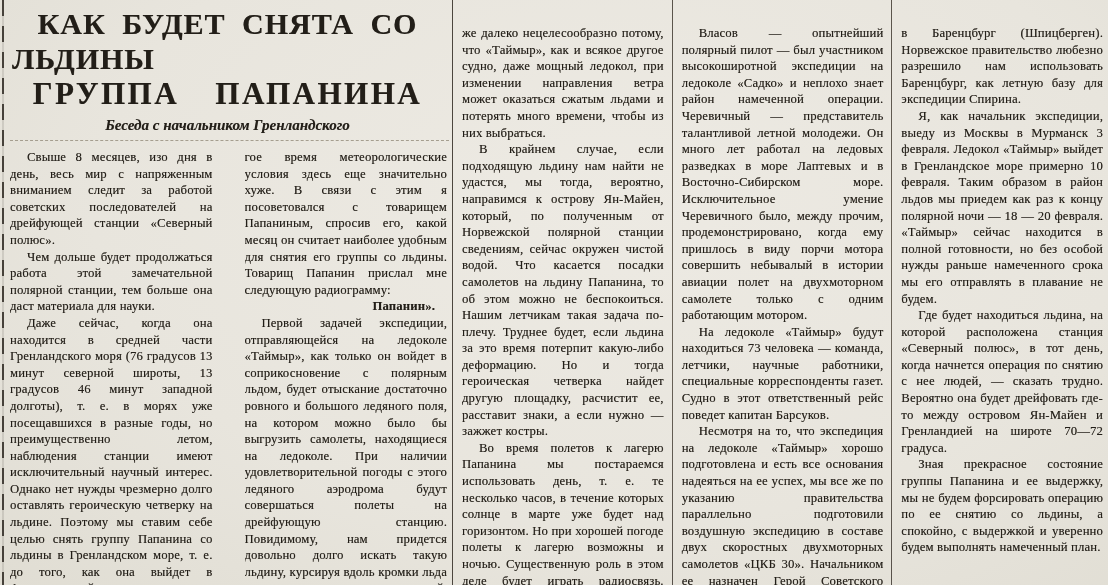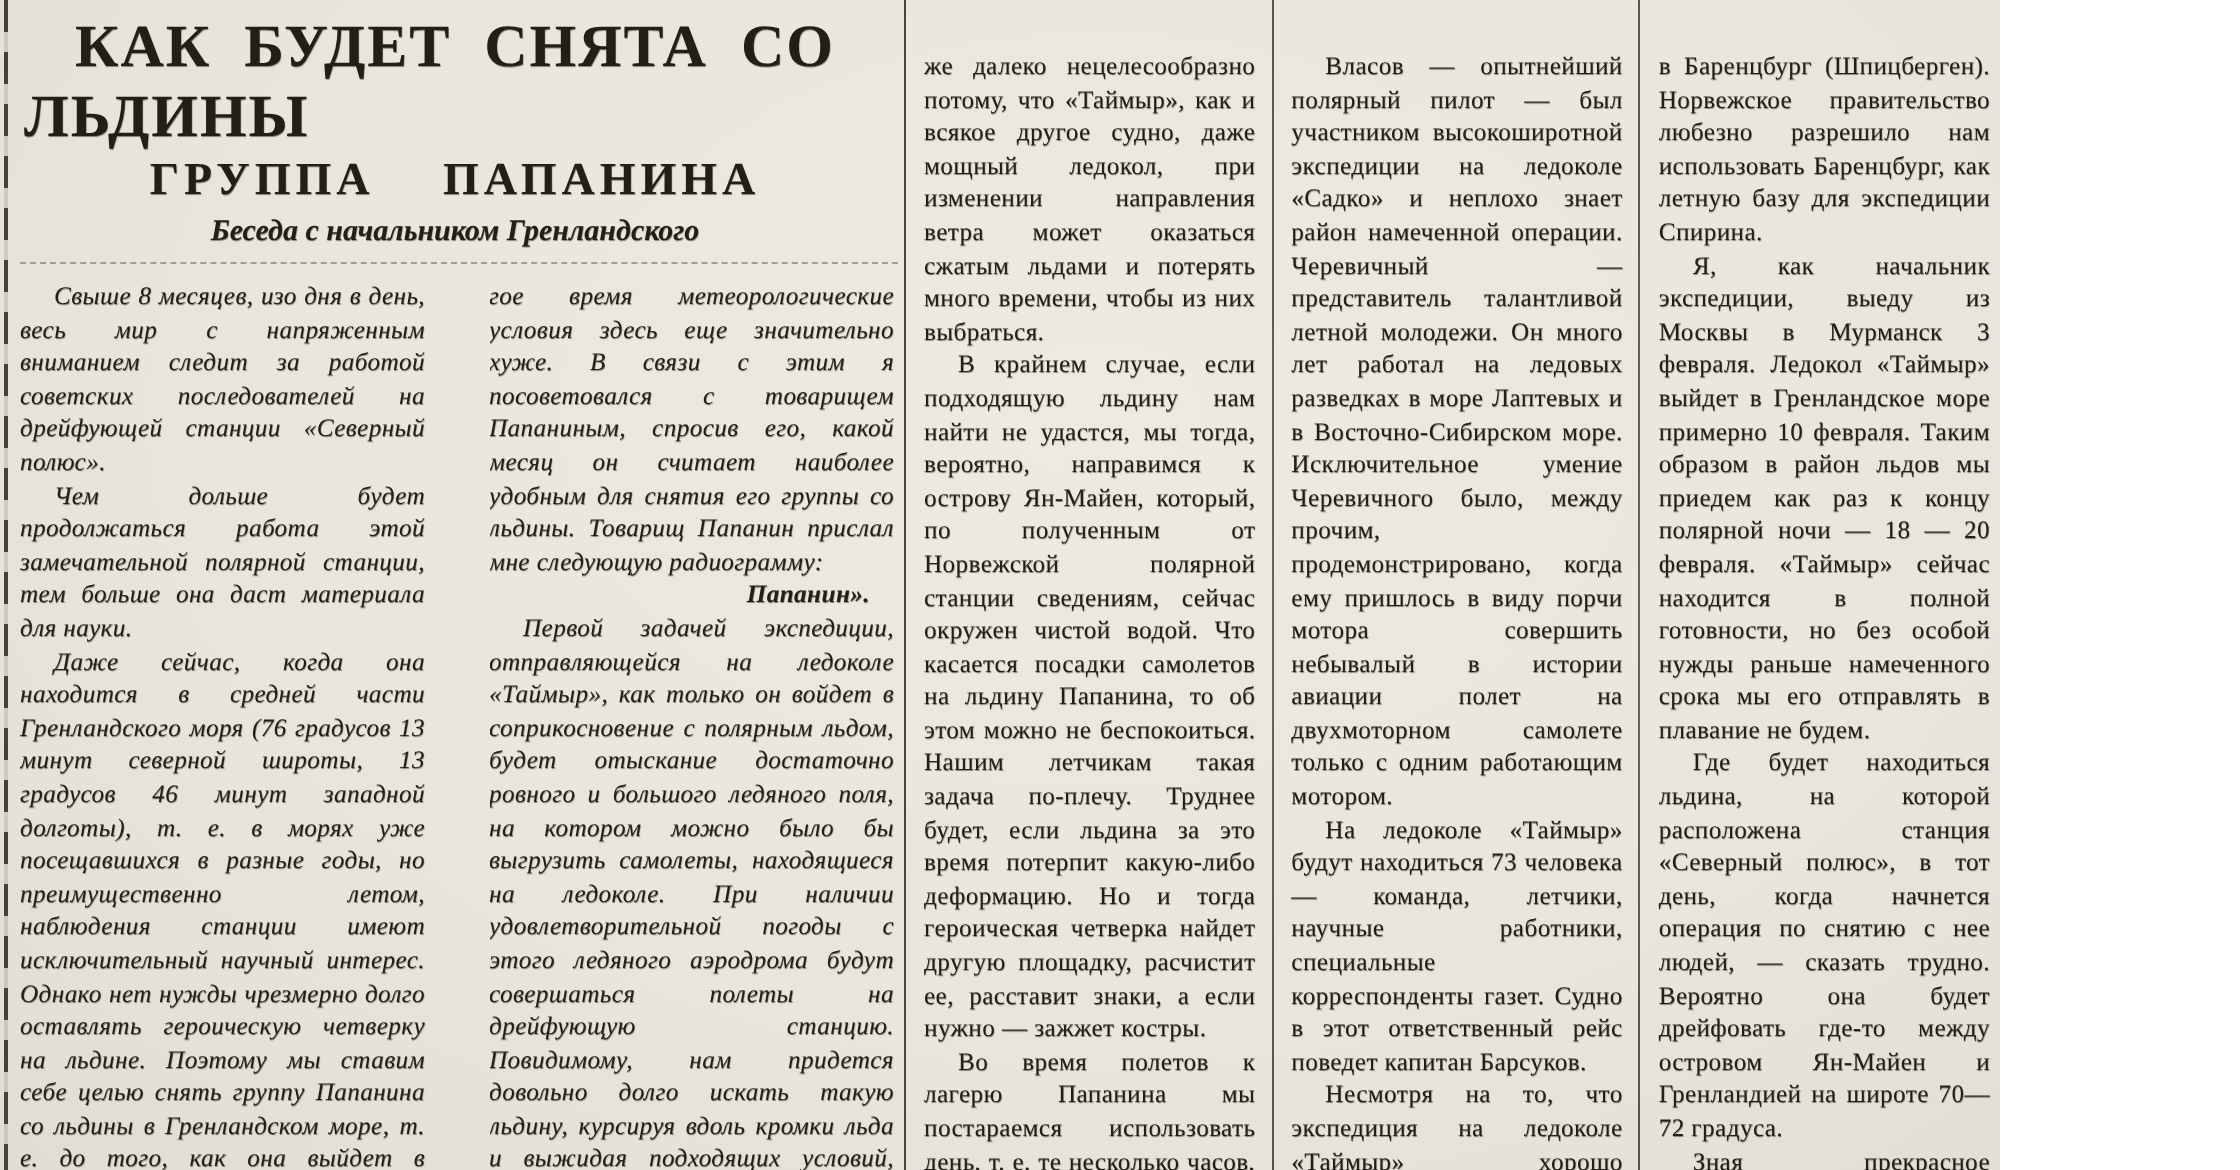--- a/index.html
+++ b/index.html
@@ -1,40 +1,40 @@
 <!DOCTYPE html>
 <html lang="ru"><head>
 <meta charset="utf-8">
 <style>
   html,body{margin:0;padding:0;}
   body{width:1120px;height:585px;overflow:hidden;}
   .page{
-    position:relative;width:1000px;height:585px;box-sizing:border-box;
+    position:relative;width:1108px;height:585px;box-sizing:border-box;
     background:radial-gradient(ellipse at 55% 35%, #edeae3 0%, #e8e5dd 60%, #e0ddd3 100%);
     font-family:"Liberation Serif","DejaVu Serif",serif;
     color:#221e18;display:flex;
     text-shadow:0.25px 0.25px 0.4px rgba(40,33,24,0.5);
   }
   .edge-rule{
     position:absolute;left:2px;top:0;width:2px;height:100%;
     background:repeating-linear-gradient(180deg,#46413a 0 16px,rgba(70,65,58,0.15) 16px 26px);
   }
   .head-group{flex:0 0 449px;display:flex;flex-direction:column;box-sizing:border-box;padding:2px 0 0 10px;}
   .masthead{padding:4px 6px 5px 2px;border-bottom:1px dashed #a59e8f;}
   .title-l1{
     font-size:30px;font-weight:bold;line-height:1.18;letter-spacing:1px;
     text-align:center;text-align-last:justify;word-spacing:8px;
   }
   .title-l2{
-    font-size:23px;font-weight:bold;line-height:1.12;
+    font-size:31px;font-weight:bold;line-height:1.12;
     text-align:center;word-spacing:26px;letter-spacing:2.5px;
   }
   .subtitle{margin-top:4px;text-align:center;font-weight:bold;font-style:italic;font-size:15px;line-height:1.3;}
   .subtitle-l2{letter-spacing:1.5px;}
-  .head-cols{display:flex;gap:32px;padding:8px 2px 0 0;flex:1;overflow:hidden;font-style:italic;}
+  .head-cols{display:flex;gap:32px;padding:8px 2px 0 0;flex:1;overflow:hidden;}
   .head-col{flex:1;overflow:hidden;}
   .vrule{flex:0 0 1px;width:1px;margin:0 3px;background:#4c463e;}
   .vrule.light{background:linear-gradient(180deg,#5a544b 0%,#6b6459 55%,#57514a 100%);}
   .body-col{flex:1;box-sizing:border-box;padding:25px 5px 0 6px;overflow:hidden;}
   .par{
     margin:0;text-align:justify;text-indent:17px;
     font-size:12.6px;line-height:16.6px;letter-spacing:0.2px;
   }
   .par.cont{text-indent:0;}
   .par.quote{font-weight:bold;margin-left:15px;text-indent:14px;}

